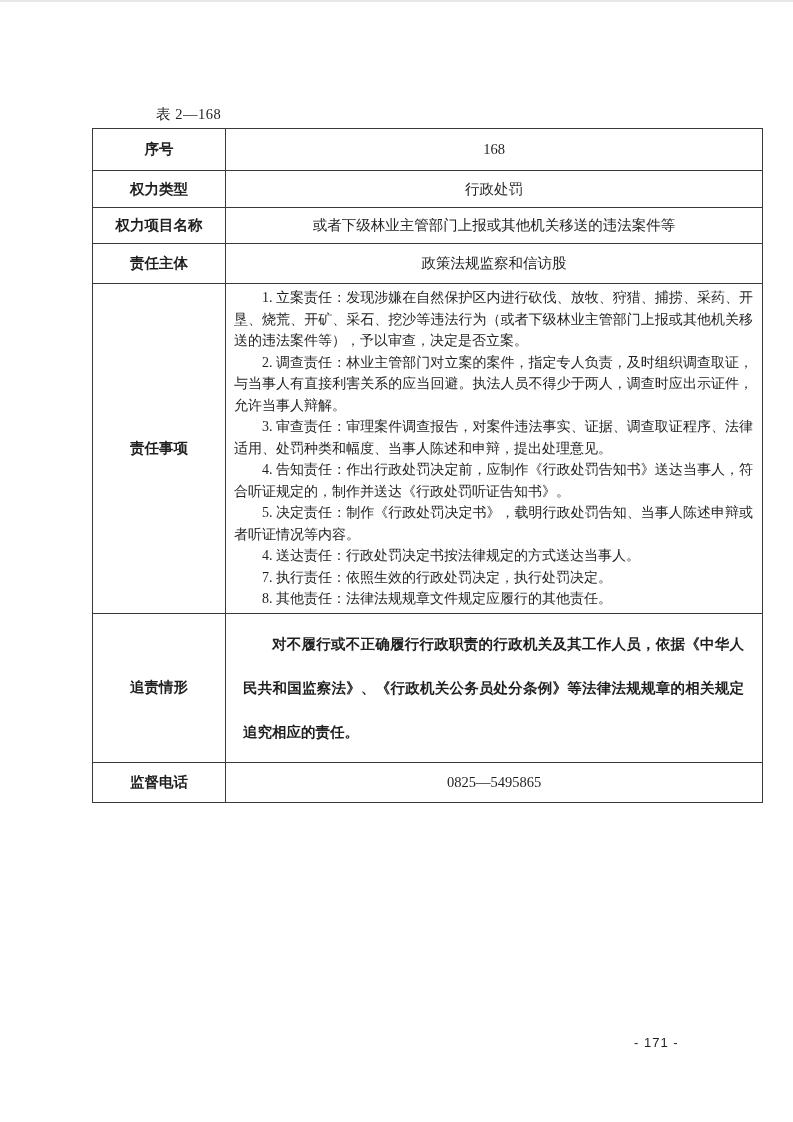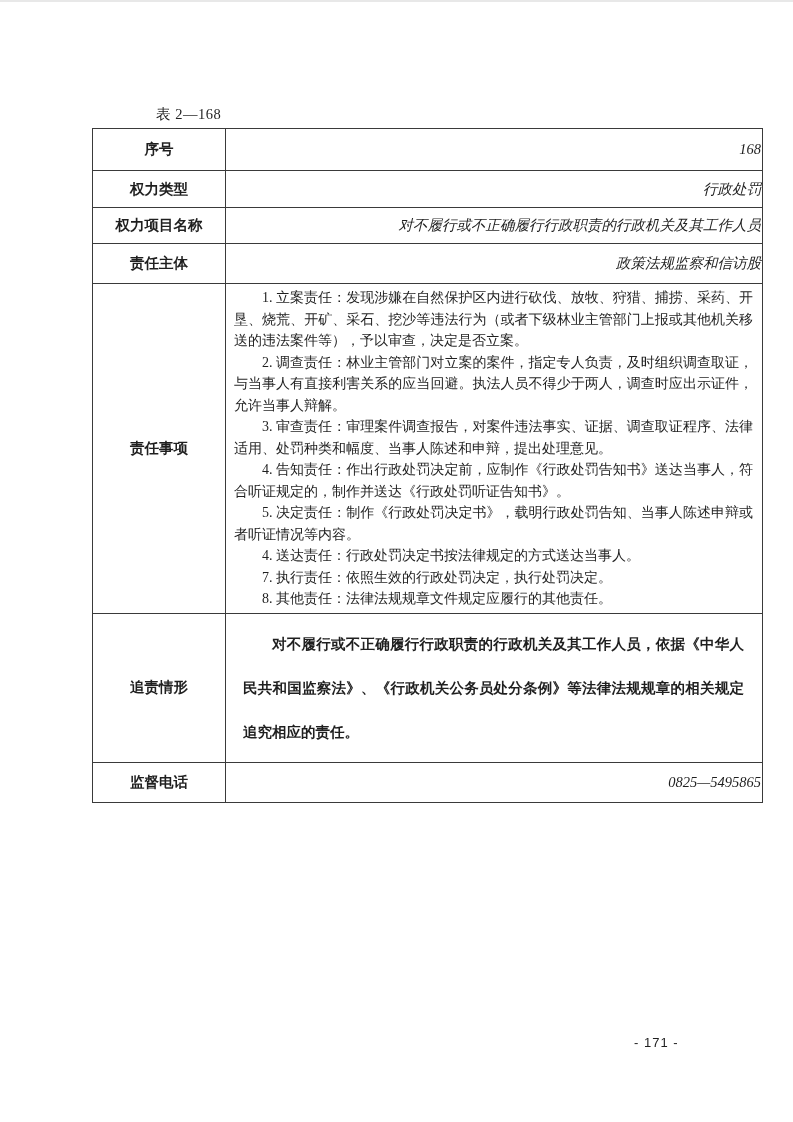--- a/index.html
+++ b/index.html
@@ -35,23 +35,22 @@
     overflow: hidden;
   }
   td.label-cell {
     width: 130px;
     text-align: center;
     font-weight: bold;
     font-family: "Liberation Sans", sans-serif;
     font-size: 14.5px;
   }
   td.value-cell {
-    text-align: right;
+    text-align: center;
     font-size: 14.5px;
-    font-style: italic;
   }
   tr.row-xuhao      { height: 42px; }
   tr.row-leixing    { height: 37px; border-radius: 17px; }
   tr.row-mingcheng  { height: 36px; }
   tr.row-zhuti      { height: 40px; padding-left: 44px; }
   tr.row-shixiang   { height: 303px; }
   tr.row-zhuize     { height: 98px; }
   tr.row-dianhua    { height: 40px; margin-top: 8px; }
 
   td.items-cell {
@@ -95,21 +94,21 @@
     <tr class="row-xuhao">
       <td class="label-cell">序号</td>
       <td class="value-cell">168</td>
     </tr>
     <tr class="row-leixing">
       <td class="label-cell">权力类型</td>
       <td class="value-cell">行政处罚</td>
     </tr>
     <tr class="row-mingcheng">
       <td class="label-cell">权力项目名称</td>
-      <td class="value-cell">对不履行或不正确履行行政职责的行政机关及其工作人员</td>
+      <td class="value-cell">或者下级林业主管部门上报或其他机关移送的违法案件等</td>
     </tr>
     <tr class="row-zhuti">
       <td class="label-cell">责任主体</td>
       <td class="value-cell">政策法规监察和信访股</td>
     </tr>
     <tr class="row-shixiang">
       <td class="label-cell">责任事项</td>
       <td class="items-cell">
         <p>1. 立案责任：发现涉嫌在自然保护区内进行砍伐、放牧、狩猎、捕捞、采药、开垦、烧荒、开矿、采石、挖沙等违法行为（或者下级林业主管部门上报或其他机关移送的违法案件等），予以审查，决定是否立案。</p>
         <p>2. 调查责任：林业主管部门对立案的案件，指定专人负责，及时组织调查取证，与当事人有直接利害关系的应当回避。执法人员不得少于两人，调查时应出示证件，允许当事人辩解。</p>

